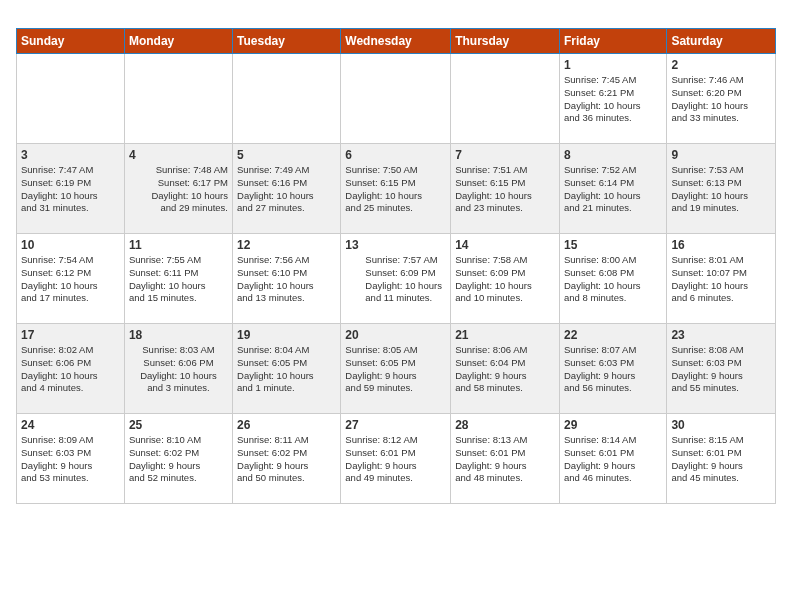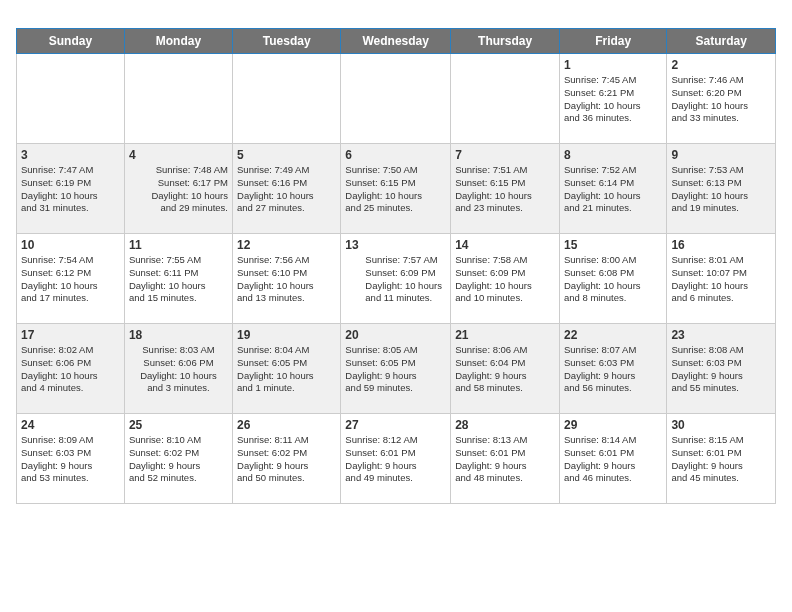--- a/index.html
+++ b/index.html
@@ -51,24 +51,24 @@
     .subtitle {
       font-size: 14px;
       color: #555;
     }
     table {
       width: 100%;
       border-collapse: collapse;
       font-size: 10.5px;
     }
     thead tr th {
-      background-color: #737373;
+      background-color: #c2410c;
       color: #fff;
       padding: 5px 4px;
-      text-align: center;
+      text-align: left;
       font-size: 12px;
       font-weight: bold;
       border: 1px solid #2a7fc1;
     }
     tbody tr td {
       border: 1px solid #ccc;
       vertical-align: top;
       padding: 4px;
       width: 113px;
       min-height: 80px;

